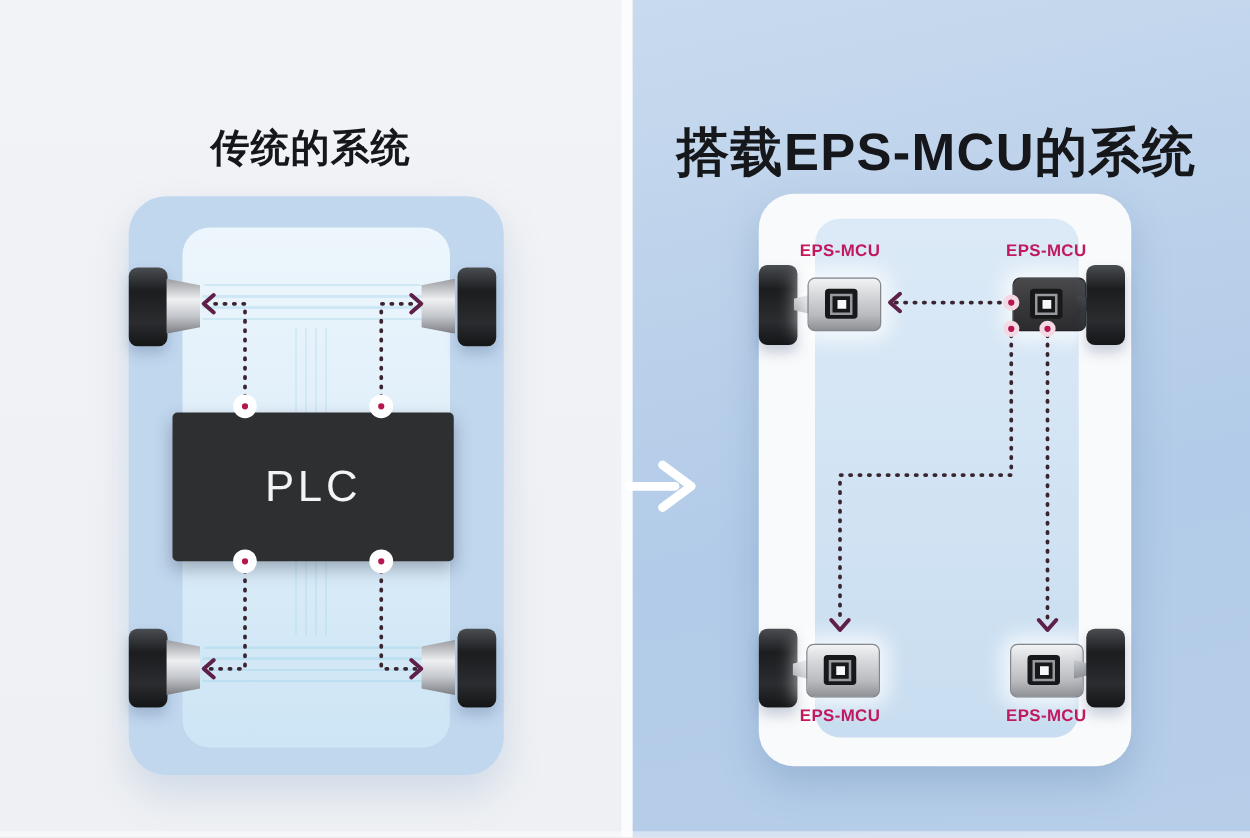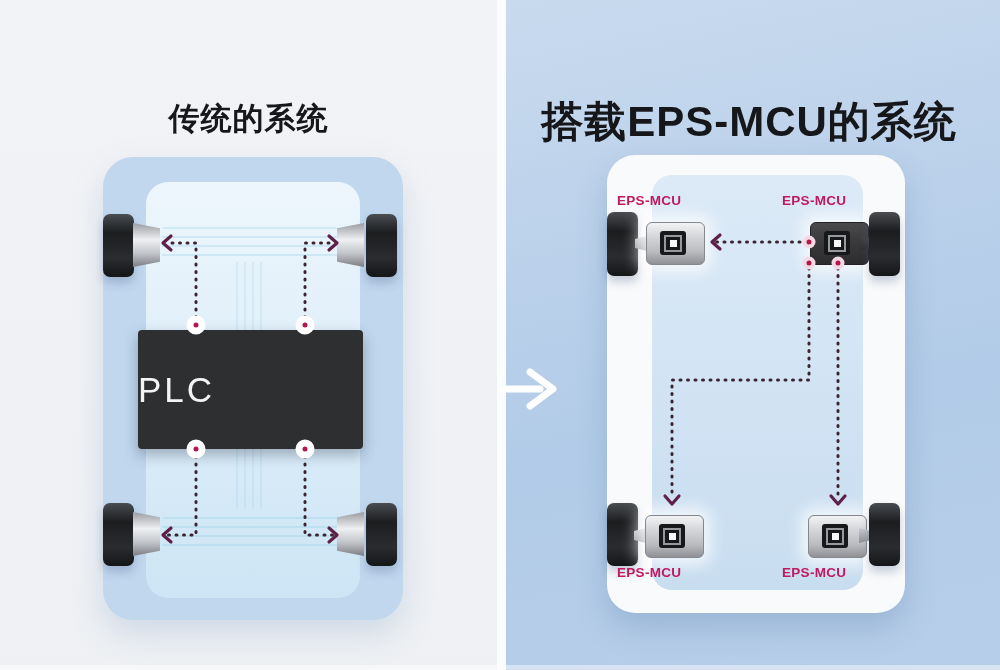--- a/index.html
+++ b/index.html
@@ -26,21 +26,21 @@
     background:var(--car_left);box-shadow:0 14px 30px rgba(130,160,200,.28);}
   .car-left-inner{position:absolute;left:146px;top:182px;width:214px;height:416px;border-radius:22px;
     background:linear-gradient(180deg,var(--car_left_inner_top) 0%,#e2f0fa 35%,var(--car_left_inner_bottom) 100%);}
   .axle-lines{position:absolute;left:162px;width:176px;height:34px;border-radius:4px;opacity:.55;
     background:repeating-linear-gradient(180deg,rgba(125,200,225,.45) 0 2px,transparent 2px 9px);}
   .center-lines{position:absolute;left:236px;top:262px;width:28px;height:246px;opacity:.45;
     background:repeating-linear-gradient(90deg,rgba(125,200,225,.4) 0 2px,transparent 2px 8px);}
 
   
   .plc-box{position:absolute;left:138px;top:330px;width:225px;height:119px;border-radius:4px;
-    background:var(--plc_box);display:flex;align-items:center;justify-content:flex-start;
+    background:var(--plc_box);display:flex;align-items:center;justify-content:center;
     box-shadow:0 6px 14px rgba(40,50,70,.35);}
   .plc-label{color:var(--plc_text);font-size:35px;font-weight:500;letter-spacing:3px;}
 
   
   .tire{position:absolute;width:31px;height:63px;border-radius:7px;
     background:linear-gradient(180deg,#4a4d51 0%,#1b1d1f 30%,#2a2c2f 70%,#141517 100%);
     box-shadow:0 6px 10px rgba(80,100,140,.30);}
   .hub{position:absolute;width:27px;height:44px;
     background:linear-gradient(180deg,#9a9ca1 0%,#eef0f2 38%,#c3c6cb 68%,#7c7e83 100%);}
   .hub-right{clip-path:polygon(0 0,100% 12%,100% 88%,0 100%);border-radius:0 4px 4px 0;}
@@ -61,21 +61,21 @@
     border:1px solid #232326;}
   .connector{position:absolute;width:12px;height:15px;
     background:linear-gradient(180deg,#c9cbd0,#8e9095);clip-path:polygon(0 20%,100% 0,100% 100%,0 80%);}
   .connector-dark{background:linear-gradient(180deg,#454548,#2e2e31);}
   .chip{position:absolute;width:26px;height:24px;border-radius:3px;background:#17181a;
     display:flex;align-items:center;justify-content:center;}
   .chip-frame{width:14px;height:13px;border:2px solid #97999e;display:flex;align-items:center;justify-content:center;}
   .chip-core{width:7px;height:7px;background:#f7f8fa;}
 
   
-  .unit-label{position:absolute;width:110px;font-size:13.5px;font-weight:bold;
+  .unit-label{position:absolute;width:110px;text-align:center;font-size:13.5px;font-weight:bold;
     color:var(--label_magenta);letter-spacing:.3px;}
 
   
   .overlay{position:absolute;left:0;top:0;pointer-events:none;}
   .dash-line{fill:none;stroke:var(--dash);stroke-width:3;stroke-linecap:round;stroke-dasharray:1 6.5;}
   .chevron{fill:none;stroke:var(--chevron);stroke-width:3.2;stroke-linecap:round;stroke-linejoin:round;}
   .dot-left{fill:var(--dot_crimson);stroke:var(--dot_halo_left);stroke-width:7;}
   .dot-right{fill:var(--dot_crimson);stroke:var(--dot_halo_right);stroke-width:4;}
   .transition-arrow{fill:none;stroke:var(--transition_arrow);stroke-width:7;stroke-linecap:round;stroke-linejoin:round;}
 </style>

